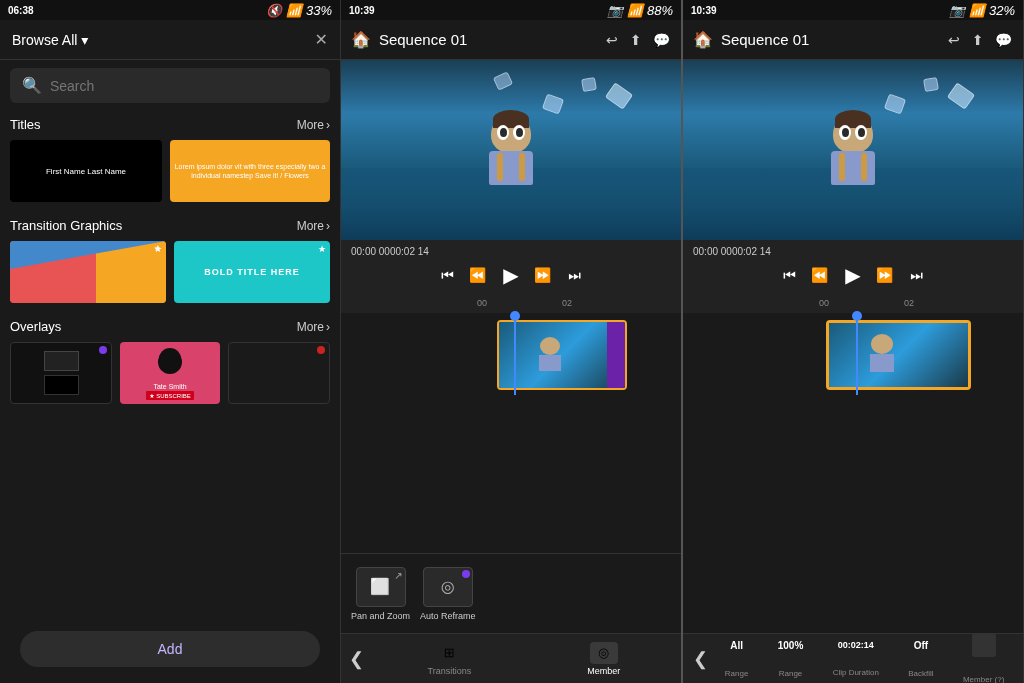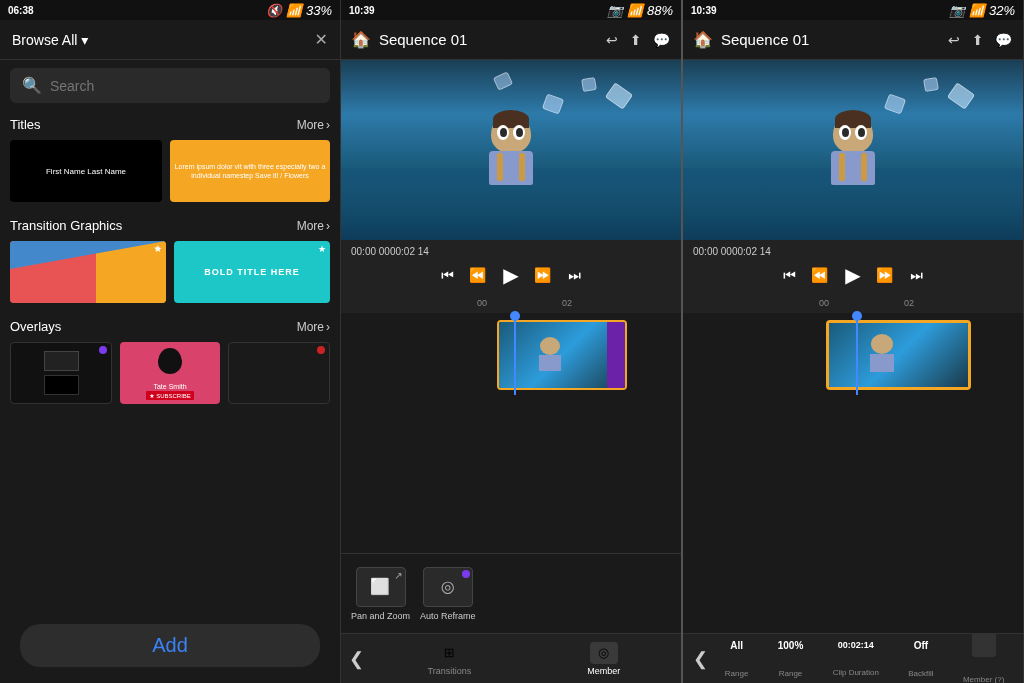--- a/index.html
+++ b/index.html
@@ -213,22 +213,22 @@
       margin-top: auto;
       padding: 10px 20px 16px;
     }
 
     .add-btn {
       width: 100%;
       background: #2d2d2d;
       border: none;
       border-radius: 20px;
       padding: 10px;
-      color: #3b82f6;
-      font-size: 20px;
+      color: #c4b5fd;
+      font-size: 14px;
       cursor: pointer;
     }
 
     
     .video-panel {
       flex: 1;
       display: flex;
       flex-direction: column;
       background: #1a1a1a;
       border-right: 1px solid #333;

